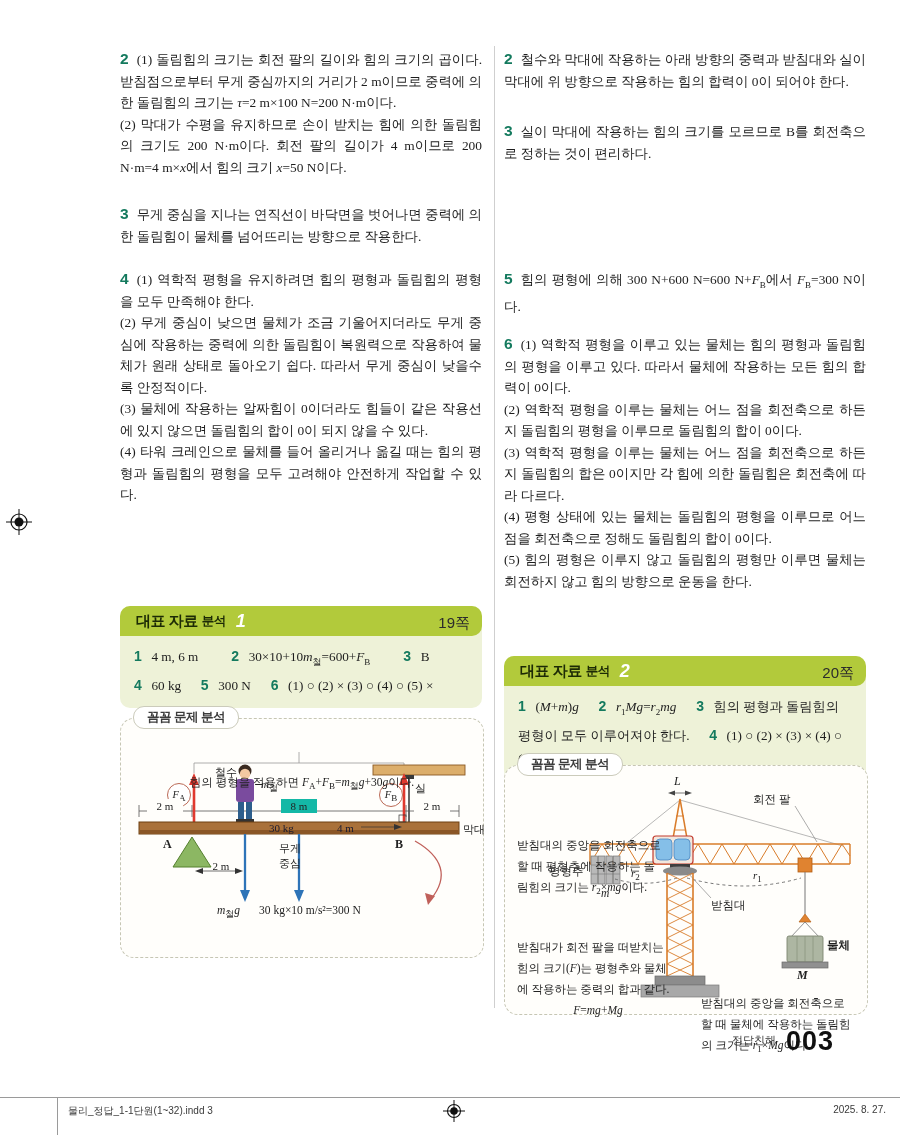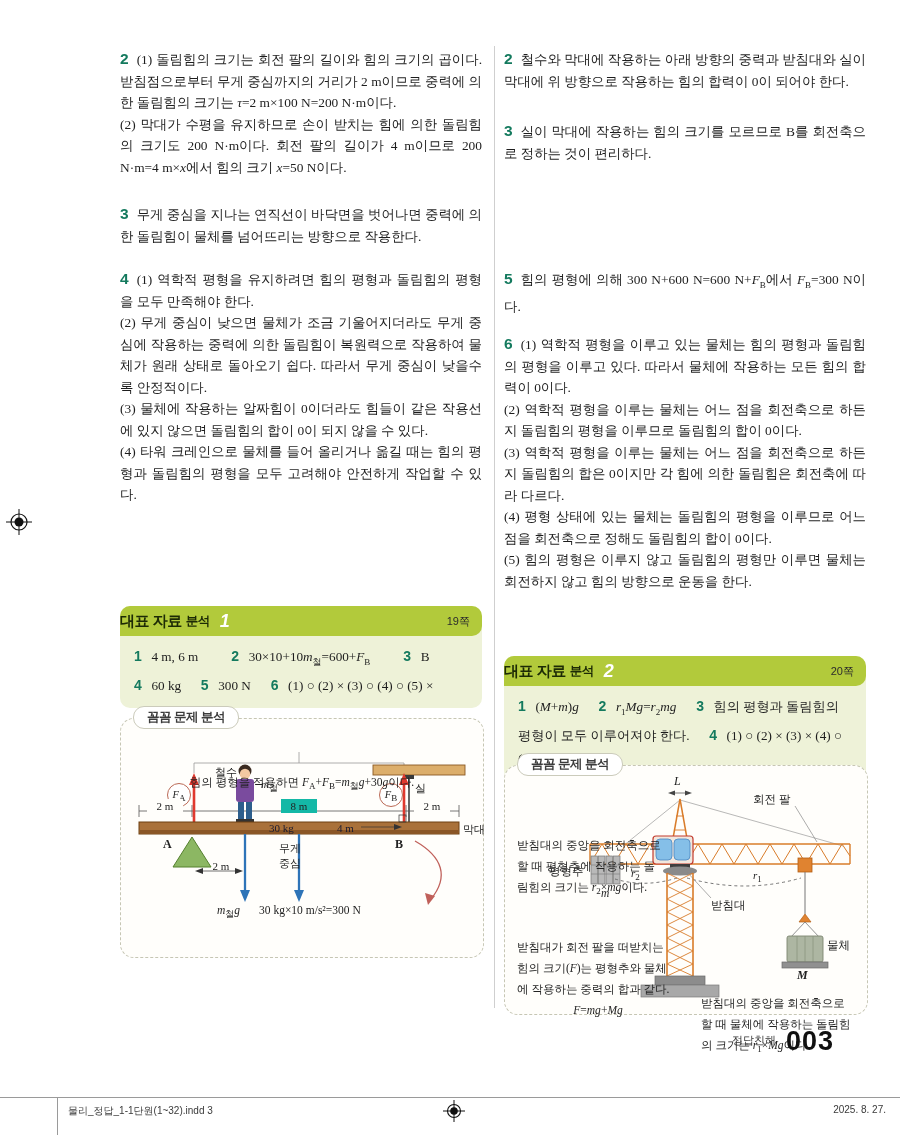--- a/index.html
+++ b/index.html
@@ -9,29 +9,29 @@
   .txt{position:absolute;text-align:justify;font-size:13.4px;line-height:21.5px;color:#1d1d1d;}
   .inum{font-family:"Liberation Sans","DejaVu Sans",sans-serif;font-weight:bold;color:#147a5e;
         font-size:15.5px;margin-right:8px;}
   i{font-style:italic;}
   sub{font-size:9px;}
   
   .vdivider{position:absolute;left:494px;top:46px;width:1px;height:962px;background:#cfcfcf;}
   
   .repbox{position:absolute;width:362px;border-radius:10px;background:#eef2d8;}
   .repbox .hd{position:relative;height:30px;background:#b2ca3b;border-radius:10px 10px 10px 0;
-              display:flex;align-items:center;padding:0 0;}
+              display:flex;align-items:center;padding:0 16px;}
   .repbox .hd .t1{font-family:"Liberation Sans","DejaVu Sans",sans-serif;font-weight:bold;
                   font-size:15px;color:#1c2a05;letter-spacing:-0.5px;}
   .repbox .hd .t2{font-family:"Liberation Sans","DejaVu Sans",sans-serif;font-weight:bold;
                   font-size:12.5px;color:#1c2a05;margin-left:4px;letter-spacing:-0.5px;}
   .repbox .hd .num{font-family:"Liberation Sans","DejaVu Sans",sans-serif;font-weight:bold;
                    font-size:18px;color:#ffffff;margin-left:10px;font-style:italic;}
   .repbox .hd .pref{position:absolute;right:12px;top:8px;font-family:"Liberation Sans","DejaVu Sans",sans-serif;
-                    font-size:11px;color:#2c2c2c;}
+                    font-size:15px;color:#2c2c2c;}
   .repbox .bd{padding:9px 14px 11px 14px;font-size:13.2px;line-height:23px;color:#1d1d1d;text-align:left;}
   .repbox .bd b{font-family:"Liberation Sans","DejaVu Sans",sans-serif;color:#147a5e;
                 font-size:14px;font-weight:bold;margin-right:3px;}
   
   .dashedbox{position:absolute;border:1.6px dashed #c6c6b4;border-radius:14px;background:#fffefb;}
   .tab{position:absolute;top:-13px;left:12px;background:#ffffff;border:1.5px solid #cbcbbb;
        border-radius:11px;padding:2px 13px;font-family:"Liberation Sans","DejaVu Sans",sans-serif;
        font-weight:bold;font-size:12.5px;color:#3c3c3c;letter-spacing:-0.5px;}
   .dlabel{position:absolute;font-size:11px;line-height:14px;color:#222;white-space:nowrap;}
   .dnote{position:absolute;font-size:11.5px;line-height:21px;color:#222;margin-top:43px;}
@@ -258,21 +258,21 @@
     <div class="dnote" style="left:12px;top:26px;width:158px;">받침대의 중앙을 회전축으로<br>할 때 평형추에 작용하는 돌<br>림힘의 크기는 <i>r</i><sub>2</sub>×<i>mg</i>이다.</div>
     <div class="dnote" style="left:12px;top:128px;width:162px;">받침대가 회전 팔을 떠받치는<br>힘의 크기(<i>F</i>)는 평형추와 물체<br>에 작용하는 중력의 합과 같다.<br><span class="ctr"><i>F</i>=<i>mg</i>+<i>Mg</i></span></div>
     <div class="dnote" style="left:196px;top:184px;width:162px;">받침대의 중앙을 회전축으로<br>할 때 물체에 작용하는 돌림힘<br>의 크기는 <i>r</i><sub>1</sub>×<i>Mg</i>이다.</div>
     <div class="dlabel" style="left:169px;top:8px;font-size:12px;"><i>L</i></div>
     <div class="dlabel" style="left:248px;top:26px;font-size:11.5px;">회전 팔</div>
     <div class="dlabel" style="left:44px;top:98px;font-size:11.5px;">평형추</div>
     <div class="dlabel" style="left:96px;top:120px;font-size:11.5px;"><i>m</i></div>
     <div class="dlabel" style="left:126px;top:100px;font-size:11px;"><i>r</i><sub>2</sub></div>
     <div class="dlabel" style="left:248px;top:102px;font-size:11px;"><i>r</i><sub>1</sub></div>
     <div class="dlabel" style="left:206px;top:132px;font-size:11.5px;">받침대</div>
-    <div class="dlabel" style="left:322px;top:172px;font-size:11.5px;">물체</div>
+    <div class="dlabel" style="left:322px;top:172px;font-size:11.5px;font-weight:bold;">물체</div>
     <div class="dlabel" style="left:292px;top:202px;font-size:12px;font-weight:bold;"><i>M</i></div>
   </div>
 
   <div class="pagenum-wrap">
     <span class="pagenum-label">정답친해</span><span class="pagenum-big">003</span>
   </div>
 
   <div class="hairline-h"></div>
   <div class="hairline-v"></div>
   <div class="slugtext" style="left:68px;top:1104px;">물리_정답_1-1단원(1~32).indd   3</div>

